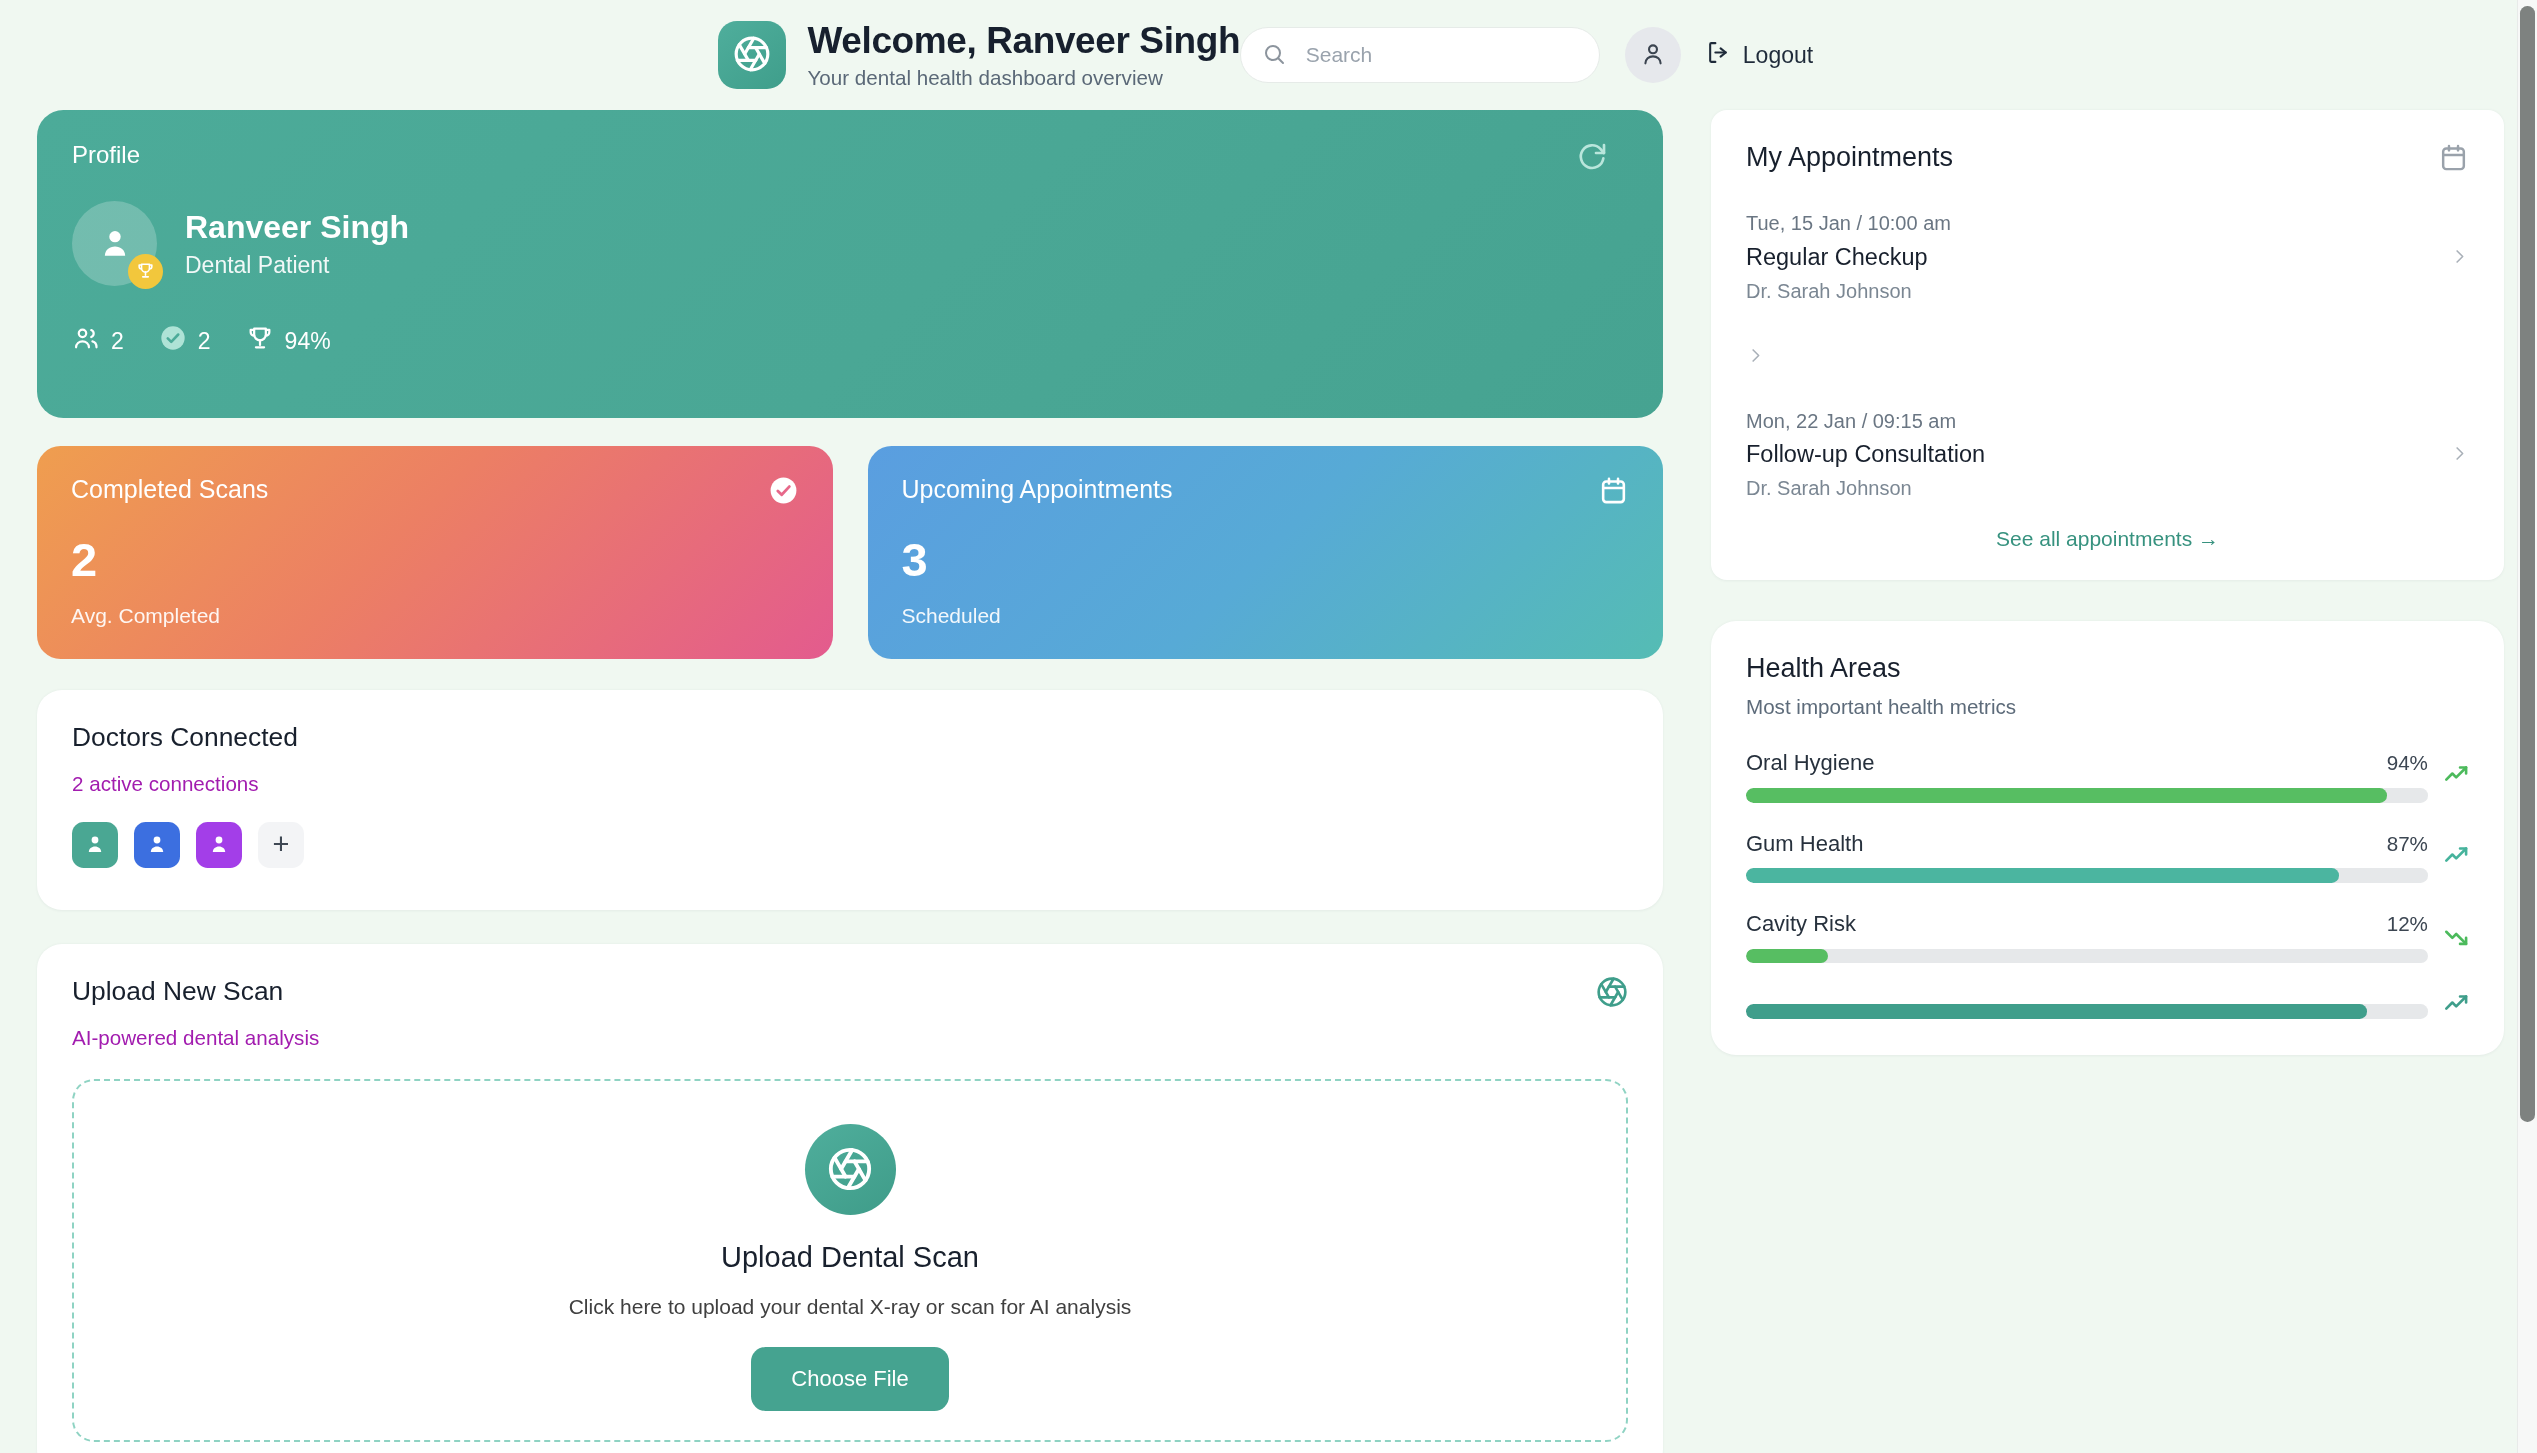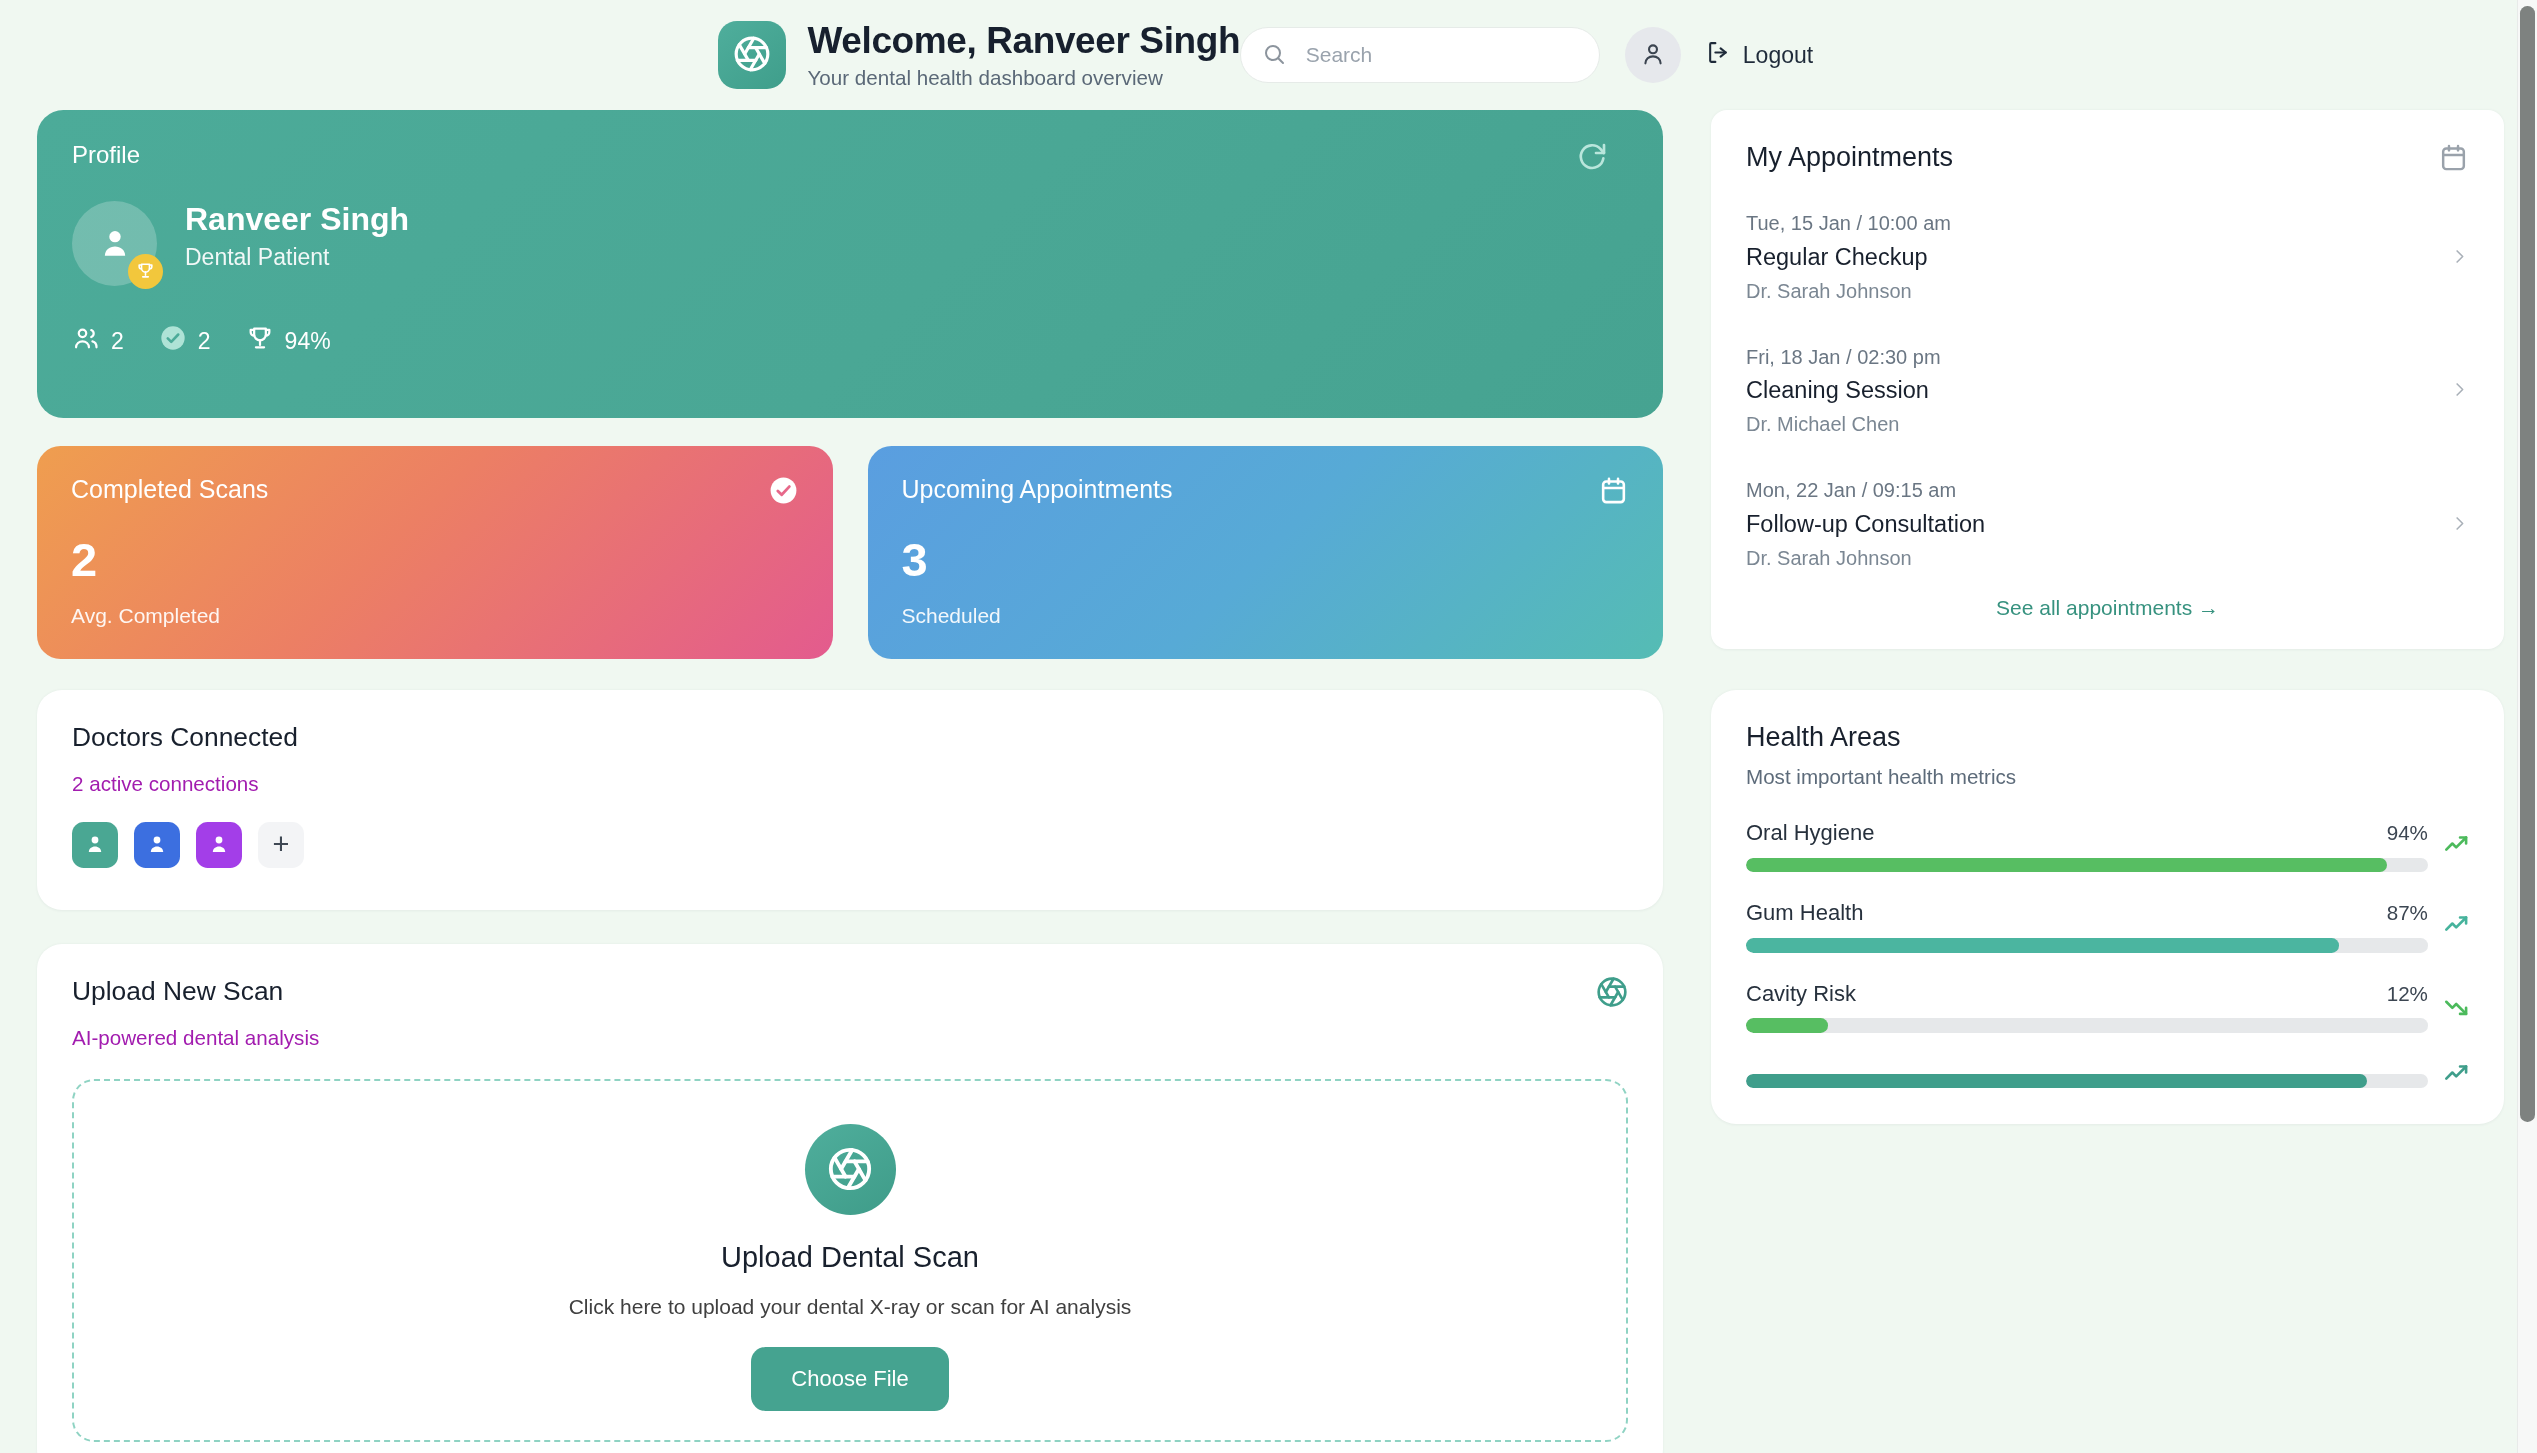--- a/index.html
+++ b/index.html
@@ -73,21 +73,21 @@
     position: relative;
     background: linear-gradient(135deg, #4cab99 0%, #4aa795 55%, #46a391 100%);
     border-radius: 26.4px;
     padding: 31px 55px 34px 35px;
     height: 308px;
     color: #ffffff;
   }
   .profile-top { display: flex; align-items: flex-start; justify-content: space-between; }
   .profile-label { font-size: 24px; font-weight: 400; color: #ffffff; }
   .refresh-btn svg { width: 32px; height: 32px; }
-  .profile-main { display: flex; gap: 28px; margin-top: 26.4px; }
+  .profile-main { display: flex; align-items: center; gap: 28px; margin-top: 26.4px; }
   .profile-avatar-wrap { position: relative; width: 85px; height: 85px; flex: none; }
   .profile-avatar {
     width: 85px; height: 85px; border-radius: 50%;
     background: rgba(255,255,255,0.22);
     display: flex; align-items: center; justify-content: center;
   }
   .profile-avatar svg { width: 38px; height: 38px; }
   .badge-trophy {
     position: absolute; right: -5.9px; bottom: -2.9px;
     width: 35px; height: 35px; border-radius: 50%;
@@ -479,25 +479,20 @@
               <div class="appt-who">Dr. Sarah Johnson</div>
             </div>
             <span class="chev">
               <svg viewBox="0 0 24 24" fill="none" stroke="#a9b0b8" stroke-width="2" stroke-linecap="round" stroke-linejoin="round">
                   <polyline points="9 5 16 12 9 19"></polyline>
                 </svg>
             </span>
           </div>
 
           <div class="appt-item">
-            <div>
-              <div class="appt-when">Fri, 18 Jan / 02:30 pm</div>
-              <div class="appt-what">Cleaning Session</div>
-              <div class="appt-who">Dr. Michael Chen</div>
-            </div>
             <span class="chev">
               <svg viewBox="0 0 24 24" fill="none" stroke="#a9b0b8" stroke-width="2" stroke-linecap="round" stroke-linejoin="round">
                   <polyline points="9 5 16 12 9 19"></polyline>
                 </svg>
             </span>
           </div>
 
           <div class="appt-item">
             <div>
               <div class="appt-when">Mon, 22 Jan / 09:15 am</div>

